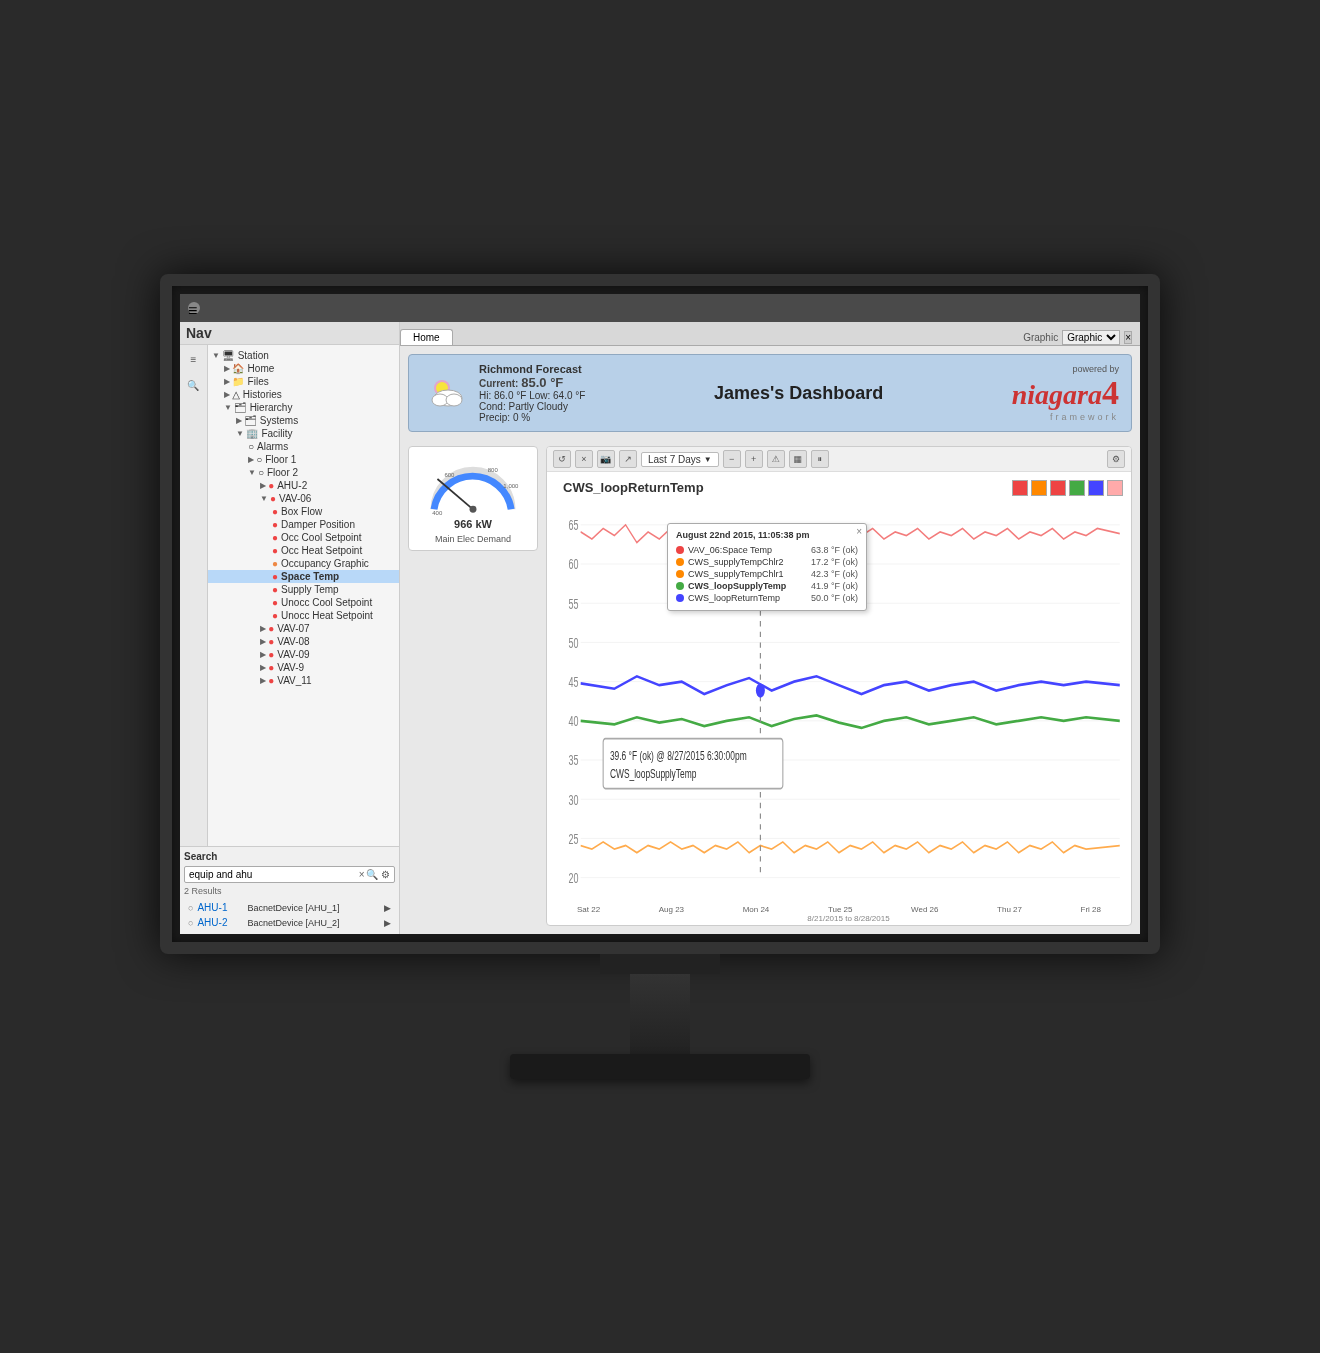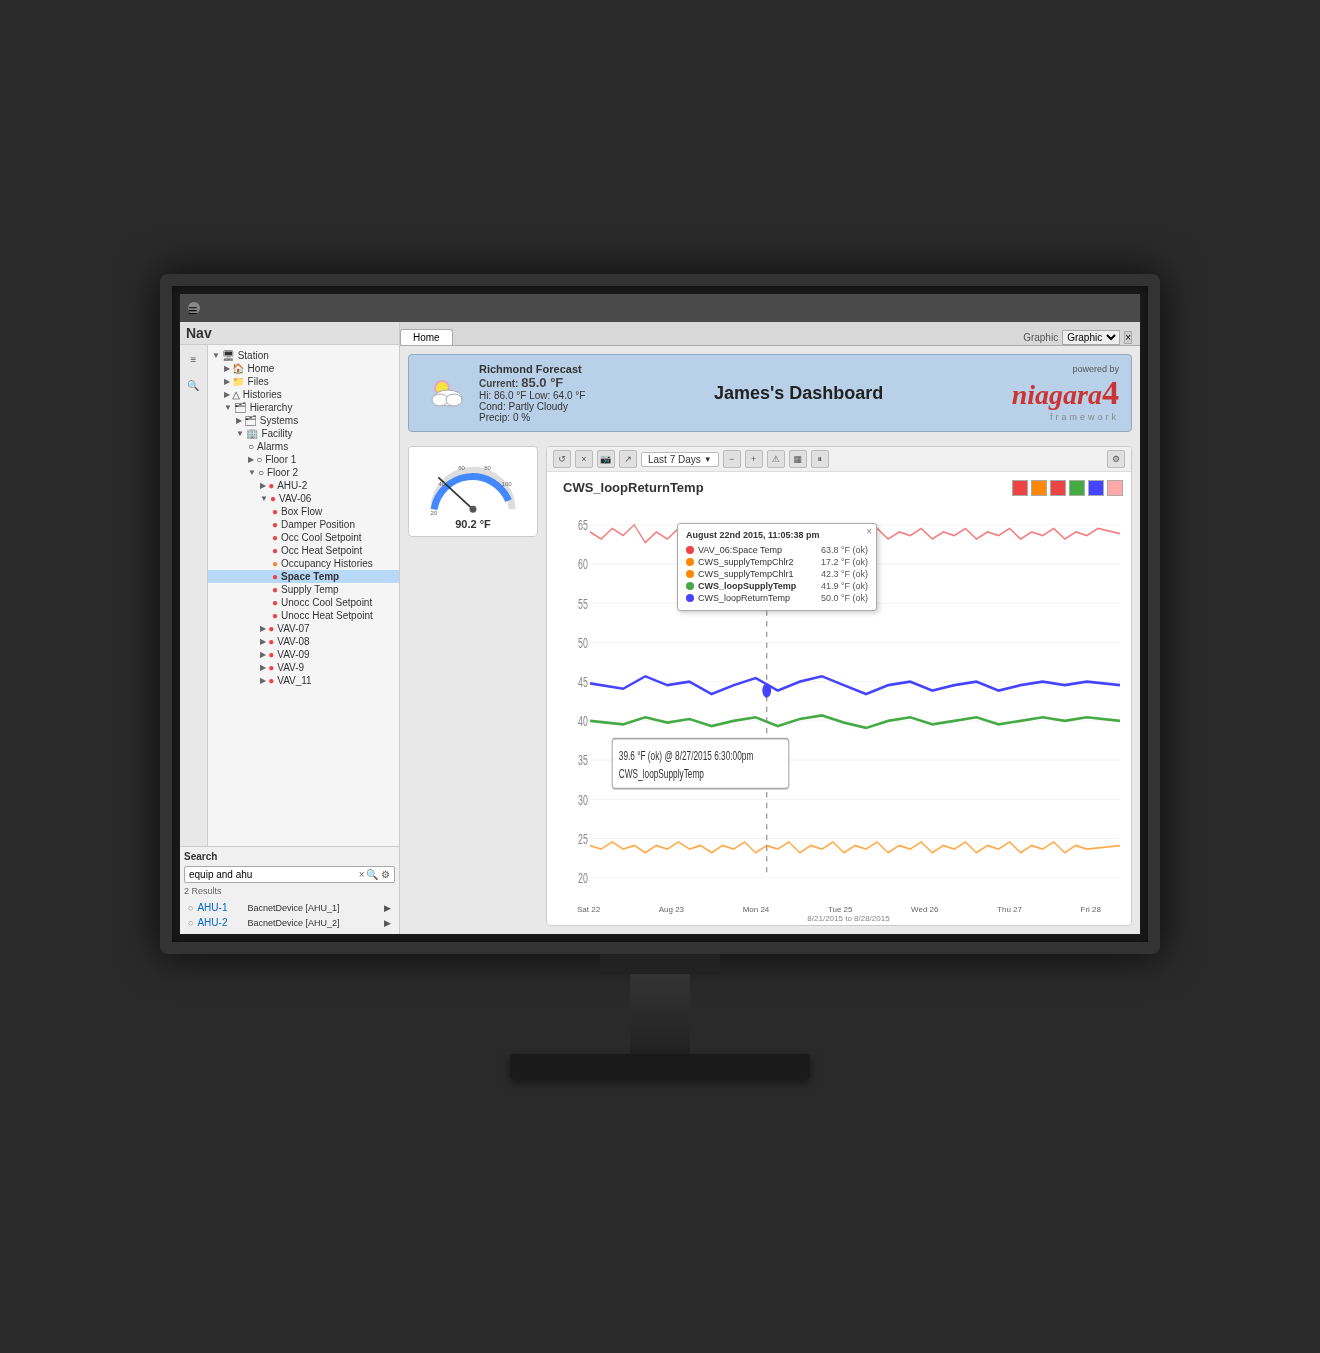--- a/index.html
+++ b/index.html
@@ -421,21 +421,20 @@
       color: #333;
       padding: 4px 8px;
       flex-shrink: 0;
     }
 
     .chart-area {
       flex: 1;
       position: relative;
       overflow: hidden;
       padding: 4px 0;
-      margin-left: 10px;
     }
 
     
     .chart-tooltip {
       position: absolute;
       top: 20px;
       left: 120px;
       background: white;
       border: 1px solid #aaa;
       border-radius: 3px;
@@ -616,21 +615,21 @@
                   <span class="tree-label">Occ Cool Setpoint</span>
                 </div>
                 <div class="tree-item">
                   <span class="tree-indent" style="width:60px"></span>
                   <span class="tree-icon" style="color:#e44;">●</span>
                   <span class="tree-label">Occ Heat Setpoint</span>
                 </div>
                 <div class="tree-item">
                   <span class="tree-indent" style="width:60px"></span>
                   <span class="tree-icon" style="color:#e84;">●</span>
-                  <span class="tree-label">Occupancy Histories</span>
+                  <span class="tree-label">Occupancy Graphic</span>
                 </div>
                 <div class="tree-item selected">
                   <span class="tree-indent" style="width:60px"></span>
                   <span class="tree-icon" style="color:#e44;">●</span>
                   <span class="tree-label" style="font-weight:bold;">Space Temp</span>
                 </div>
                 <div class="tree-item">
                   <span class="tree-indent" style="width:60px"></span>
                   <span class="tree-icon" style="color:#e44;">●</span>
                   <span class="tree-label">Supply Temp</span>
@@ -758,36 +757,40 @@
                         <span style="font-size:34px;font-weight:bold;color:#c33;font-family:Georgia,serif;">4</span>
                       </div>
                       <div style="font-size:9px;letter-spacing:3px;color:#888;">framework</div>
                     </div>
                   </div>
 
                   <div class="dashboard-panels">
 
                     <div class="left-panels">
 
-
-
                       <div class="gauge-panel">
                         <svg class="gauge-svg" viewBox="0 0 110 75">
+
                           <path d="M 10 65 A 45 45 0 0 1 100 65" fill="none" stroke="#ddd" stroke-width="8"></path>
-                          <path d="M 10 65 A 45 45 0 0 1 96 55" fill="none" stroke="#4488ff" stroke-width="8"></path>
-                          <line x1="55" y1="65" x2="15" y2="28" stroke="#333" stroke-width="2"></line>
+
+                          <path d="M 10 65 A 45 45 0 0 1 99 65" fill="none" stroke="#4488ff" stroke-width="8"></path>
+
+                          <line x1="55" y1="65" x2="14" y2="30" stroke="#333" stroke-width="2"></line>
                           <circle cx="55" cy="65" r="4" fill="#555"></circle>
-                          <text x="6" y="72" font-size="7" fill="#666">20</text>
-                          <text x="15" y="38" font-size="7" fill="#666">40</text>
-                          <text x="38" y="20" font-size="7" fill="#666">60</text>
-                          <text x="68" y="20" font-size="7" fill="#666">80</text>
-                          <text x="88" y="38" font-size="7" fill="#666">100</text>
+
+                          <text x="8" y="72" font-size="7" fill="#666">400</text>
+                          <text x="22" y="28" font-size="7" fill="#666">600</text>
+                          <text x="72" y="22" font-size="7" fill="#666">800</text>
+                          <text x="90" y="40" font-size="7" fill="#666">1,000</text>
                         </svg>
-                        <div class="gauge-value">90.2 °F</div>
+                        <div class="gauge-value">966 kW</div>
+                        <div class="gauge-label">Main Elec Demand</div>
                       </div>
+
+
                     </div>
 
                     <div class="chart-panel">
 
                       <div class="chart-toolbar">
                         <div class="chart-toolbar-btn">↺</div>
                         <div class="chart-toolbar-btn">×</div>
                         <div class="chart-toolbar-btn">📷</div>
                         <div class="chart-toolbar-btn">↗</div>
                         <div class="chart-date-range">

